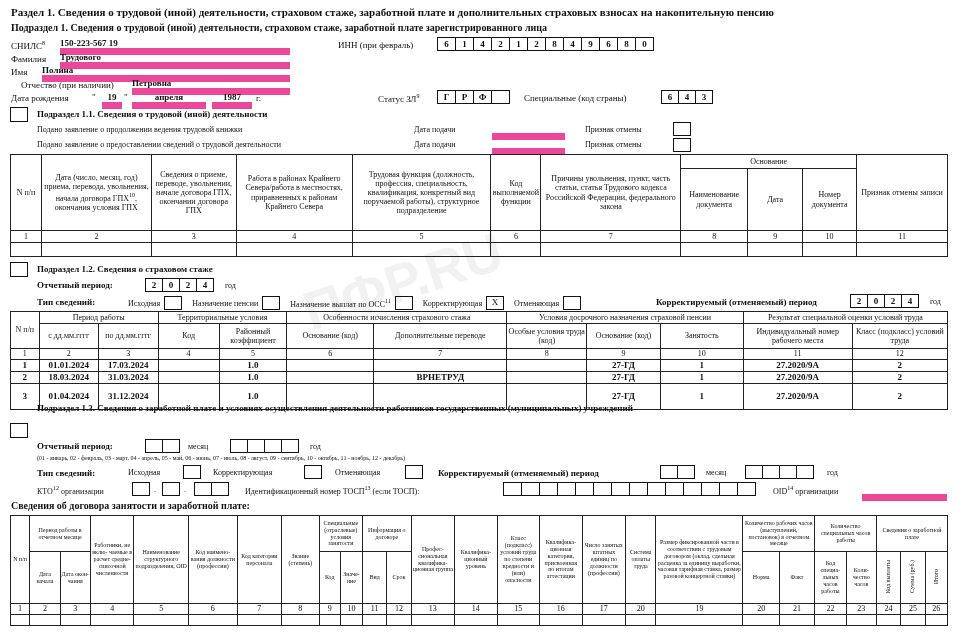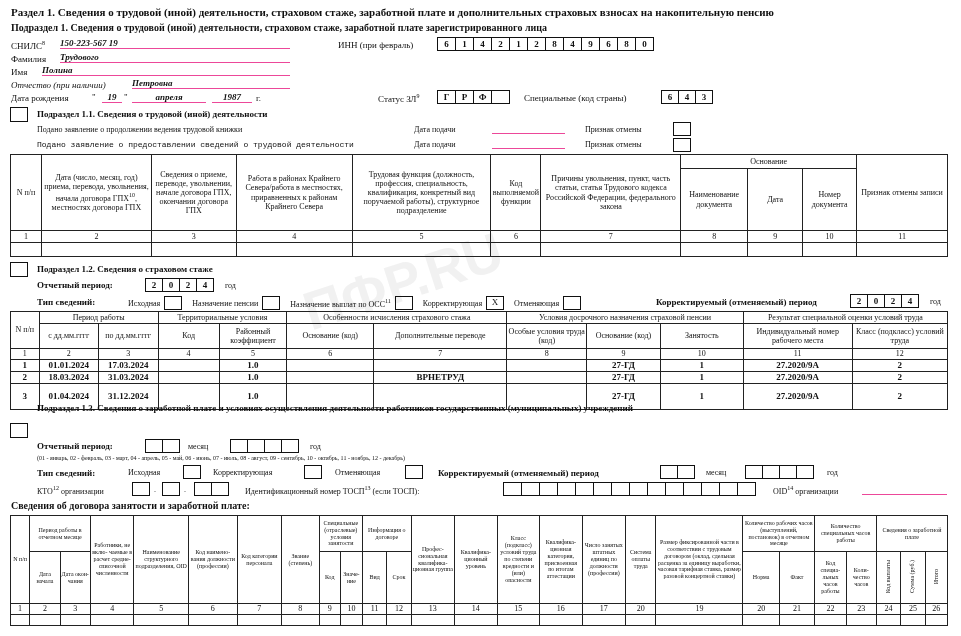--- a/index.html
+++ b/index.html
@@ -4,21 +4,21 @@
 <style>
   html,body{margin:0;padding:0;background:#fff;}
   body{width:961px;height:636px;overflow:hidden;font-family:"Liberation Serif","DejaVu Serif",serif;color:#111;position:relative;}
   .abs{position:absolute;}
   .b{font-weight:bold;}
   .t9{font-size:9px;}
   .t8{font-size:8px;}
   .t6{font-size:6px;}
   .t10{font-size:10px;}
   .t11{font-size:11px;}
-  .uline{border-bottom:1px solid #ec4899;font-style:italic;}
+  .uline{border-bottom:7px solid #ec4899;}
   .cells{display:flex;border:1.5px solid #111;}
   .cells span{display:inline-block;border-right:1px solid #111;text-align:center;font-weight:bold;font-size:9px;line-height:12px;}
   .cells span:last-child{border-right:none;}
   .box{border:1.5px solid #111;display:inline-block;box-sizing:border-box;}
   .chk{border:1.2px solid #111;box-sizing:border-box;display:inline-block;text-align:center;font-size:9px;line-height:11px;}
   table{border-collapse:collapse;position:absolute;}
   td,th{border:1px solid #222;text-align:center;vertical-align:middle;font-weight:normal;padding:0 1px;line-height:1.15;}
   table.grid{border:1.5px solid #111;}
   .num td{font-size:8px;}
   .data td{font-weight:bold;font-size:9px;}
@@ -35,21 +35,21 @@
 
 <div class="abs t9" style="left:11px;top:40px;"><span>СНИЛС</span><sup class="t6">8</sup></div>
 <div class="abs t9 b uline" style="left:60px;top:38px;width:230px;">150-223-567 19</div>
 
 <div class="abs t9" style="left:11px;top:54px;">Фамилия</div>
 <div class="abs t9 b uline" style="left:60px;top:52px;width:230px;">Трудового</div>
 
 <div class="abs t9" style="left:11px;top:67px;">Имя</div>
 <div class="abs t9 b uline" style="left:42px;top:65px;width:248px;">Полина</div>
 
-<div class="abs t9" style="left:11px;top:80px;font-style:italic;">Отчество (при наличии)</div>
+<div class="abs t9" style="left:21px;top:80px;">Отчество (при наличии)</div>
 <div class="abs t9 b uline" style="left:132px;top:78px;width:158px;">Петровна</div>
 
 <div class="abs t9" style="left:11px;top:93px;">Дата рождения</div>
 <div class="abs t9" style="left:92px;top:92px;">"</div>
 <div class="abs t9 b uline" style="left:102px;top:92px;width:20px;text-align:center;">19</div>
 <div class="abs t9" style="left:124px;top:92px;">"</div>
 <div class="abs t9 b uline" style="left:132px;top:92px;width:74px;text-align:center;">апреля</div>
 <div class="abs t9 b uline" style="left:212px;top:92px;width:40px;text-align:center;">1987</div>
 <div class="abs t9" style="left:256px;top:93px;">г.</div>
 
@@ -85,21 +85,21 @@
 
 <div class="abs box" style="left:10px;top:107px;width:18px;height:15px;"></div>
 <div class="abs b t9" style="left:37px;top:109px;">Подраздел 1.1. Сведения о трудовой (иной) деятельности</div>
 
 <div class="abs t8" style="left:37px;top:125px;">Подано заявление о продолжении ведения трудовой книжки</div>
 <div class="abs t8" style="left:414px;top:125px;">Дата подачи</div>
 <div class="abs uline" style="left:492px;top:133px;width:73px;"></div>
 <div class="abs t8" style="left:585px;top:125px;">Признак отмены</div>
 <div class="abs chk" style="left:673px;top:122px;width:18px;height:14px;"></div>
 
-<div class="abs t8" style="left:37px;top:140px;font-family:Liberation Mono, monospace;">Подано заявление о предоставлении сведений о трудовой деятельности</div>
+<div class="abs t8" style="left:37px;top:140px;">Подано заявление о предоставлении сведений о трудовой деятельности</div>
 <div class="abs t8" style="left:414px;top:140px;">Дата подачи</div>
 <div class="abs uline" style="left:492px;top:148px;width:73px;"></div>
 <div class="abs t8" style="left:585px;top:140px;">Признак отмены</div>
 <div class="abs chk" style="left:673px;top:138px;width:18px;height:14px;"></div>
 
 <table class="grid t8" style="left:10px;top:154px;width:938px;">
   <colgroup>
       <col style="width:31px">
       <col style="width:110px">
       <col style="width:85px">
@@ -108,21 +108,21 @@
       <col style="width:50px">
       <col style="width:140px">
       <col style="width:67px">
       <col style="width:55px">
       <col style="width:54px">
       <col style="width:91px">
     </colgroup>
   <tbody>
       <tr style="height:14px">
     <th rowspan="2">N п/п</th>
-    <th rowspan="2"><span>Дата (число, месяц, год) приема, перевода, увольнения, начала договора ГПХ</span><sup class="t6">10</sup><span>, местностях договора ГПХ</span></th>
+    <th rowspan="2"><span>Дата (число, месяц, год) приема, перевода, увольнения, начала договора ГПХ</span><sup class="t6">10</sup><span>, окончания условия ГПХ</span></th>
     <th rowspan="2">Сведения о приеме, переводе, увольнении, начале договора ГПХ, окончании договора ГПХ</th>
     <th rowspan="2">Работа в районах Крайнего Севера/работа в местностях, приравненных к районам Крайнего Севера</th>
     <th rowspan="2">Трудовая функция (должность, профессия, специальность, квалификация, конкретный вид поручаемой работы), структурное подразделение</th>
     <th rowspan="2">Код выполняемой функции</th>
     <th rowspan="2">Причины увольнения, пункт, часть статьи, статья Трудового кодекса Российской Федерации, федерального закона</th>
     <th colspan="3">Основание</th>
     <th rowspan="2">Признак отмены записи</th>
   </tr>
   <tr style="height:62px">
     <th>Наименование документа</th>

